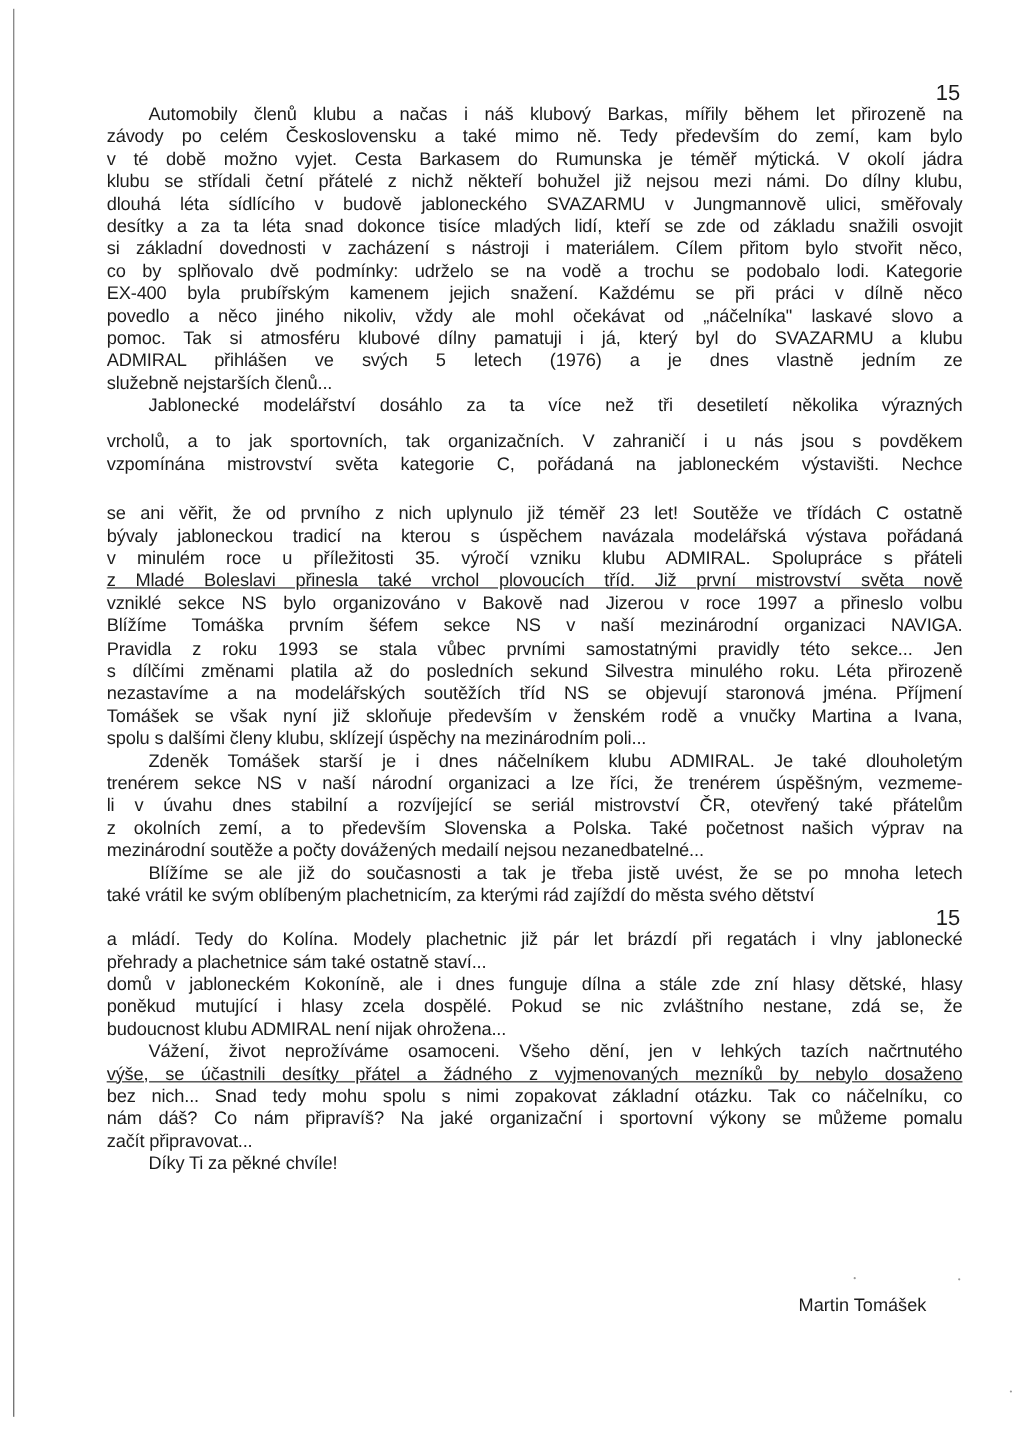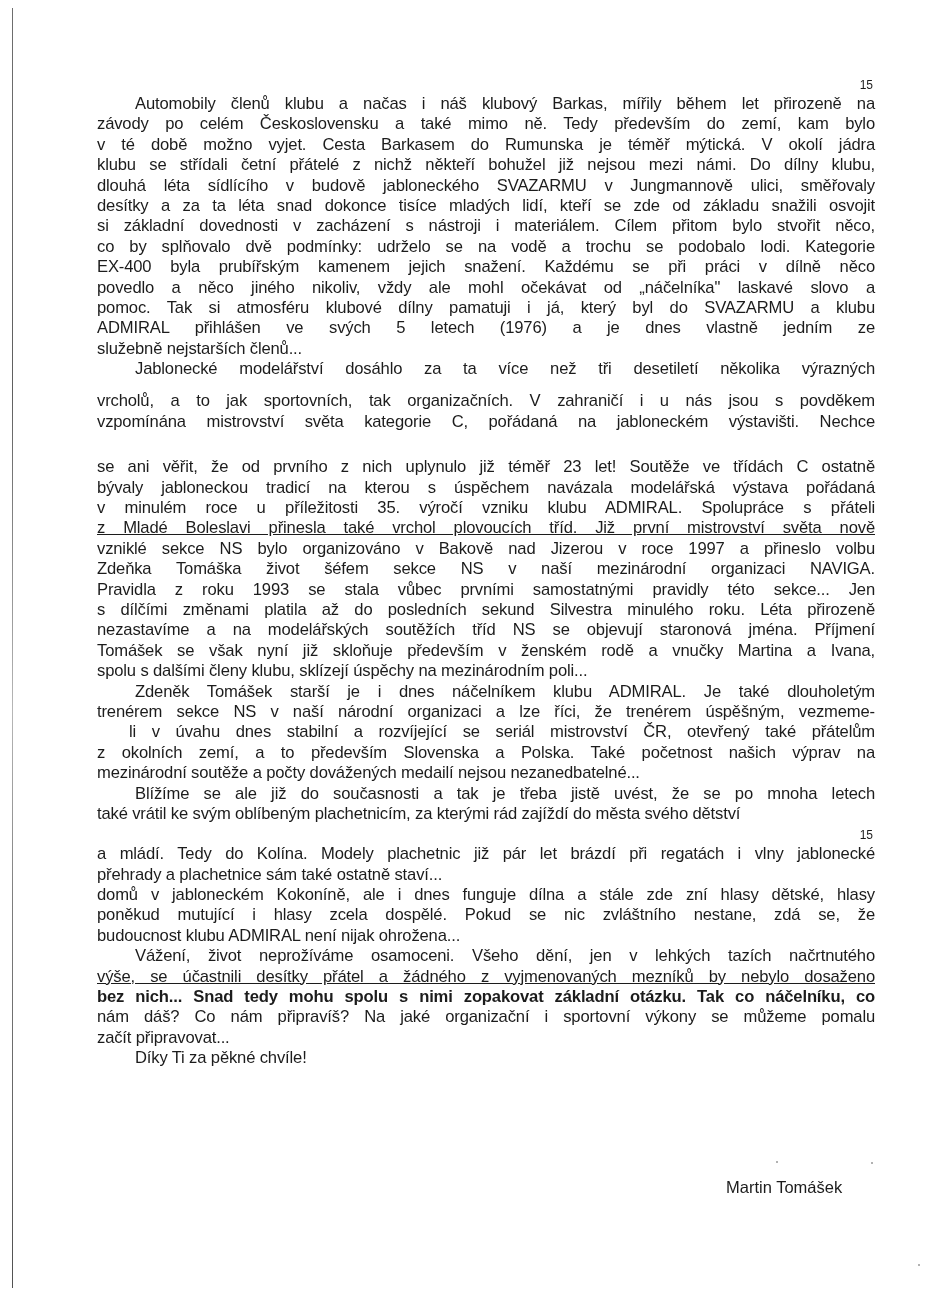--- a/index.html
+++ b/index.html
@@ -25,21 +25,21 @@
       opacity: 0.85;
     }
     .page {
       position: absolute;
       left: 97px;
       top: 76px;
       width: 778px;
     }
     .page-number {
       text-align: right;
-      font-size: 12px;
+      font-size: 20px;
       line-height: 18px;
       height: 18px;
       margin-right: 2px;
     }
     .page-number.mid {
       margin-top: 2px;
     }
     .line {
       font-size: 16.6px;
       line-height: 20.4px;
@@ -98,31 +98,31 @@
       </div>
       <div>
         <div class="line indent" style="white-space: normal;">Jablonecké modelářství dosáhlo za ta více než tři desetiletí několika výrazných</div>
         <div class="line" style="white-space: normal; margin-top: 12px;">vrcholů, a to jak sportovních, tak organizačních. V zahraničí i u nás jsou s povděkem</div>
         <div class="line" style="white-space: normal;">vzpomínána mistrovství světa kategorie C, pořádaná na jabloneckém výstavišti. Nechce</div>
         <div class="line" style="white-space: normal; margin-top: 25px;">se ani věřit, že od prvního z nich uplynulo již téměř 23 let! Soutěže ve třídách C ostatně</div>
         <div class="line" style="white-space: normal;">bývaly jabloneckou tradicí na kterou s úspěchem navázala modelářská výstava pořádaná</div>
         <div class="line" style="white-space: normal;">v minulém roce u příležitosti 35. výročí vzniku klubu ADMIRAL. Spolupráce s přáteli</div>
         <div class="line" style="white-space: normal; text-decoration: underline;">z Mladé Boleslavi přinesla také vrchol plovoucích tříd. Již první mistrovství světa nově</div>
         <div class="line" style="white-space: normal;">vzniklé sekce NS bylo organizováno v Bakově nad Jizerou v roce 1997 a přineslo volbu</div>
-        <div class="line" style="white-space: normal;">Zdeňka Tomáška život šéfem sekce NS v naší mezinárodní organizaci NAVIGA.</div>
+        <div class="line" style="white-space: normal;">Blížíme Tomáška prvním šéfem sekce NS v naší mezinárodní organizaci NAVIGA.</div>
         <div class="line" style="white-space: normal;">Pravidla z roku 1993 se stala vůbec prvními samostatnými pravidly této sekce... Jen</div>
         <div class="line" style="white-space: normal;">s dílčími změnami platila až do posledních sekund Silvestra minulého roku. Léta přirozeně</div>
         <div class="line" style="white-space: normal;">nezastavíme a na modelářských soutěžích tříd NS se objevují staronová jména. Příjmení</div>
         <div class="line" style="white-space: normal;">Tomášek se však nyní již skloňuje především v ženském rodě a vnučky Martina a Ivana,</div>
         <div class="line last" style="white-space: normal;">spolu s dalšími členy klubu, sklízejí úspěchy na mezinárodním poli...</div>
       </div>
       <div>
         <div class="line indent" style="white-space: normal;">Zdeněk Tomášek starší je i dnes náčelníkem klubu ADMIRAL. Je také dlouholetým</div>
         <div class="line" style="white-space: normal;">trenérem sekce NS v naší národní organizaci a lze říci, že trenérem úspěšným, vezmeme-</div>
-        <div class="line" style="white-space: normal; margin-left: 32px;">li v úvahu dnes stabilní a rozvíjející se seriál mistrovství ČR, otevřený také přátelům</div>
+        <div class="line" style="white-space: normal;">li v úvahu dnes stabilní a rozvíjející se seriál mistrovství ČR, otevřený také přátelům</div>
         <div class="line" style="white-space: normal;">z okolních zemí, a to především Slovenska a Polska. Také početnost našich výprav na</div>
         <div class="line last" style="white-space: normal;">mezinárodní soutěže a počty dovážených medailí nejsou nezanedbatelné...</div>
       </div>
       <div>
         <div class="line indent" style="white-space: normal;">Blížíme se ale již do současnosti a tak je třeba jistě uvést, že se po mnoha letech</div>
         <div class="line last" style="white-space: normal;">také vrátil ke svým oblíbeným plachetnicím, za kterými rád zajíždí do města svého dětství</div>
       </div>
     </div>
 
   <div class="page-number mid">15</div>
@@ -133,21 +133,21 @@
         <div class="line last" style="white-space: normal;">přehrady a plachetnice sám také ostatně staví...</div>
       </div>
       <div>
         <div class="line" style="white-space: normal;">domů v jabloneckém Kokoníně, ale i dnes funguje dílna a stále zde zní hlasy dětské, hlasy</div>
         <div class="line" style="white-space: normal;">poněkud mutující i hlasy zcela dospělé. Pokud se nic zvláštního nestane, zdá se, že</div>
         <div class="line last" style="white-space: normal;">budoucnost klubu ADMIRAL není nijak ohrožena...</div>
       </div>
       <div>
         <div class="line indent" style="white-space: normal;">Vážení, život neprožíváme osamoceni. Všeho dění, jen v lehkých tazích načrtnutého</div>
         <div class="line" style="white-space: normal; text-decoration: underline;">výše, se účastnili desítky přátel a žádného z vyjmenovaných mezníků by nebylo dosaženo</div>
-        <div class="line" style="white-space: normal; font-weight: bold;">bez nich... Snad tedy mohu spolu s nimi zopakovat základní otázku. Tak co náčelníku, co</div>
+        <div class="line" style="white-space: normal;">bez nich... Snad tedy mohu spolu s nimi zopakovat základní otázku. Tak co náčelníku, co</div>
         <div class="line" style="white-space: normal;">nám dáš? Co nám připravíš? Na jaké organizační i sportovní výkony se můžeme pomalu</div>
         <div class="line last" style="white-space: normal;">začít připravovat...</div>
       </div>
       <div>
         <div class="line indent last" style="white-space: normal;">Díky Ti za pěkné chvíle!</div>
       </div>
     </div>
 </div>
 
 <div class="signature">Martin Tomášek</div>

